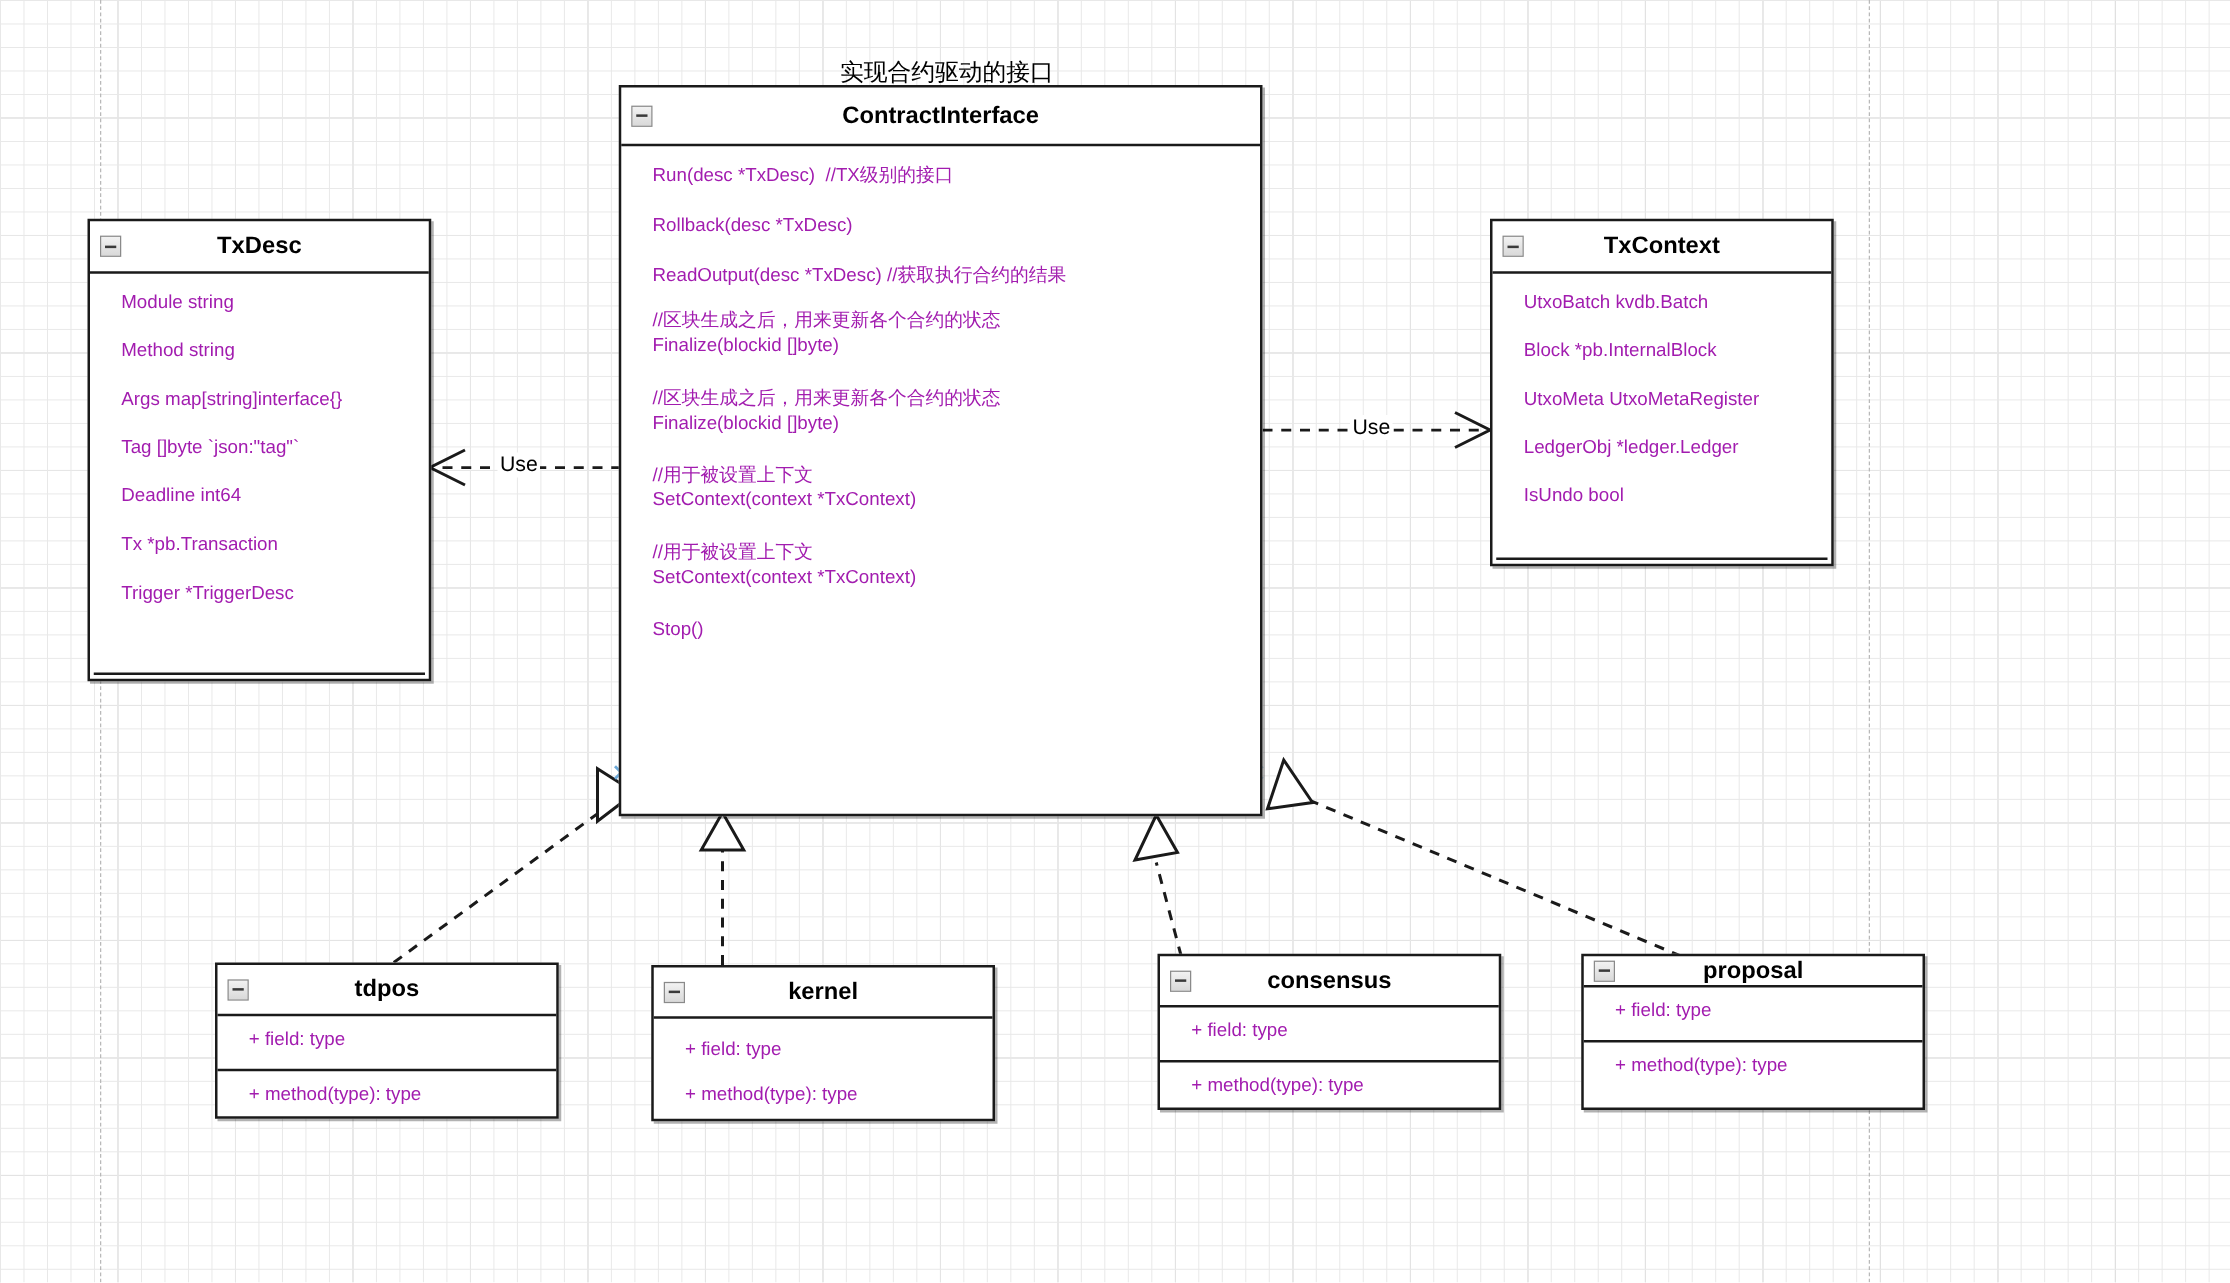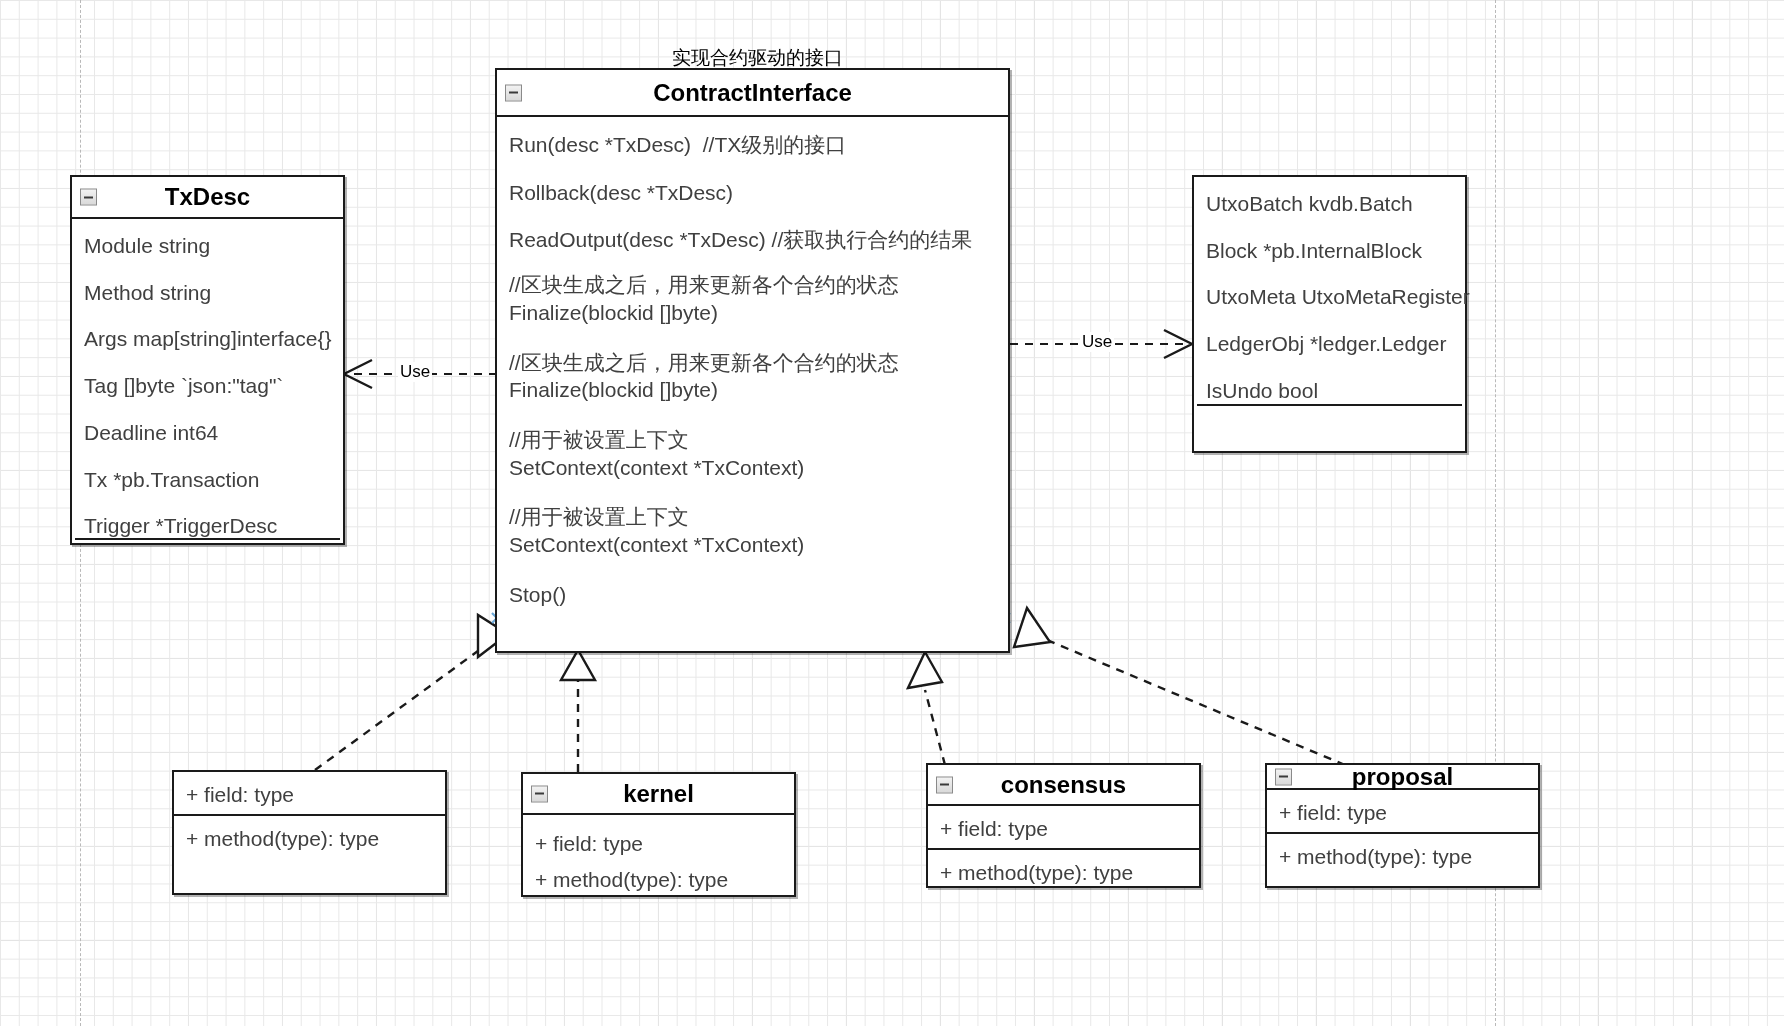--- a/index.html
+++ b/index.html
@@ -47,21 +47,21 @@
     border: 2px solid #1a1a1a;
     box-sizing: border-box;
     box-shadow: 2px 2px 0 rgba(0,0,0,0.30);
   }
   .uml-header {
     position: relative;
     border-bottom: 2px solid #1a1a1a;
     box-sizing: border-box;
     text-align: center;
     font-weight: bold;
-    font-size: 24px;
+    font-size: 19px;
     color: #000;
     display: flex;
     align-items: center;
     justify-content: center;
   }
   .collapse-icon {
     position: absolute;
     left: 8px;
     top: 50%;
     transform: translateY(-50%);
@@ -82,23 +82,23 @@
     background: #3a3a3a;
   }
   .uml-section {
     box-sizing: border-box;
     position: relative;
   }
   .uml-section + .uml-section {
     border-top: 2px solid #1a1a1a;
   }
   .uml-row {
-    font-size: 21px;
-    color: #404040;
-    padding: 0 12px;
+    font-size: 15px;
+    color: #a21caf;
+    padding: 0 25px;
     white-space: pre;
     line-height: 1.32;
   }
   .inner-underline {
     position: absolute;
     left: 3px;
     right: 3px;
     bottom: 3px;
     height: 0;
     border-top: 2px solid #1a1a1a;
@@ -195,31 +195,39 @@
       <div class="uml-row" style="margin-bottom:19px;">Args map[string]interface{}</div>
       <div class="uml-row" style="margin-bottom:19px;">Tag []byte `json:"tag"`</div>
       <div class="uml-row" style="margin-bottom:19px;">Deadline int64</div>
       <div class="uml-row" style="margin-bottom:19px;">Tx *pb.Transaction</div>
       <div class="uml-row">Trigger *TriggerDesc</div>
       <div class="inner-underline"></div>
     </div>
   </div>
 
   <div class="uml-class" id="tx-context" style="left:1192px; top:175px; width:275px; height:278px;">
+    <div class="uml-header" style="height:42px;">
+      <span class="collapse-icon"></span>
+      <span>TxContext</span>
+    </div>
     <div class="uml-section" style="height:232px; padding-top:13px;">
       <div class="uml-row" style="margin-bottom:19px;">UtxoBatch kvdb.Batch</div>
       <div class="uml-row" style="margin-bottom:19px;">Block *pb.InternalBlock</div>
       <div class="uml-row" style="margin-bottom:19px;">UtxoMeta UtxoMetaRegister</div>
       <div class="uml-row" style="margin-bottom:19px;">LedgerObj *ledger.Ledger</div>
       <div class="uml-row">IsUndo bool</div>
       <div class="inner-underline"></div>
     </div>
   </div>
 
   <div class="uml-class" id="tdpos" style="left:172px; top:770px; width:275px; height:125px;">
+    <div class="uml-header" style="height:41px;">
+      <span class="collapse-icon"></span>
+      <span>tdpos</span>
+    </div>
     <div class="uml-section" style="height:42px; padding-top:9px;">
       <div class="uml-row">+ field: type</div>
     </div>
     <div class="uml-section" style="height:40px; padding-top:9px;">
       <div class="uml-row">+ method(type): type</div>
     </div>
   </div>
 
   <div class="uml-class" id="kernel" style="left:521px; top:772px; width:275px; height:125px;">
     <div class="uml-header" style="height:41px;">

